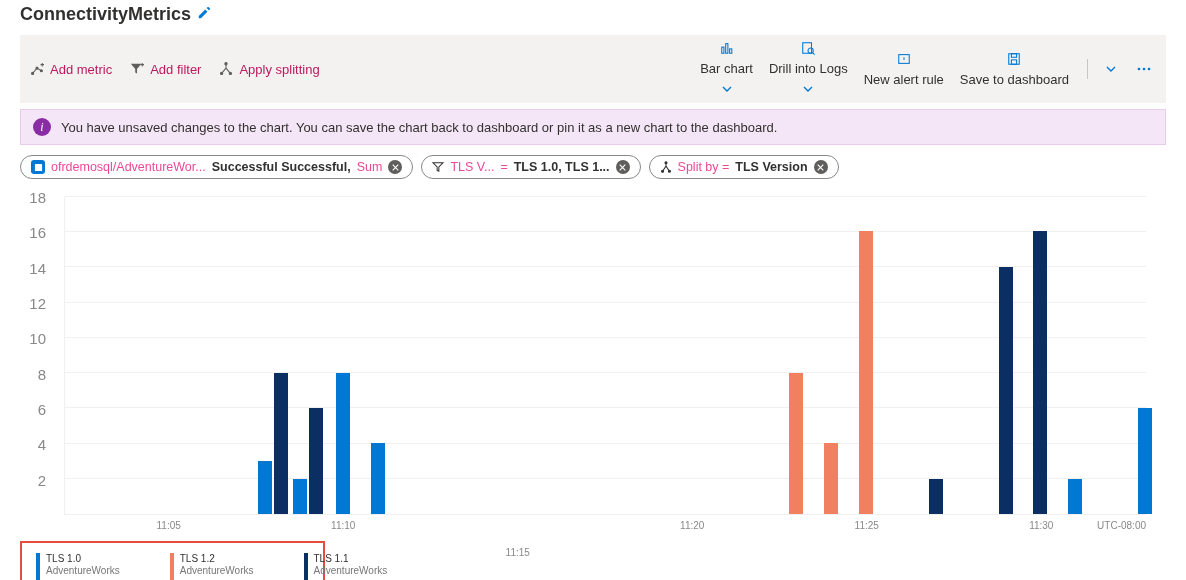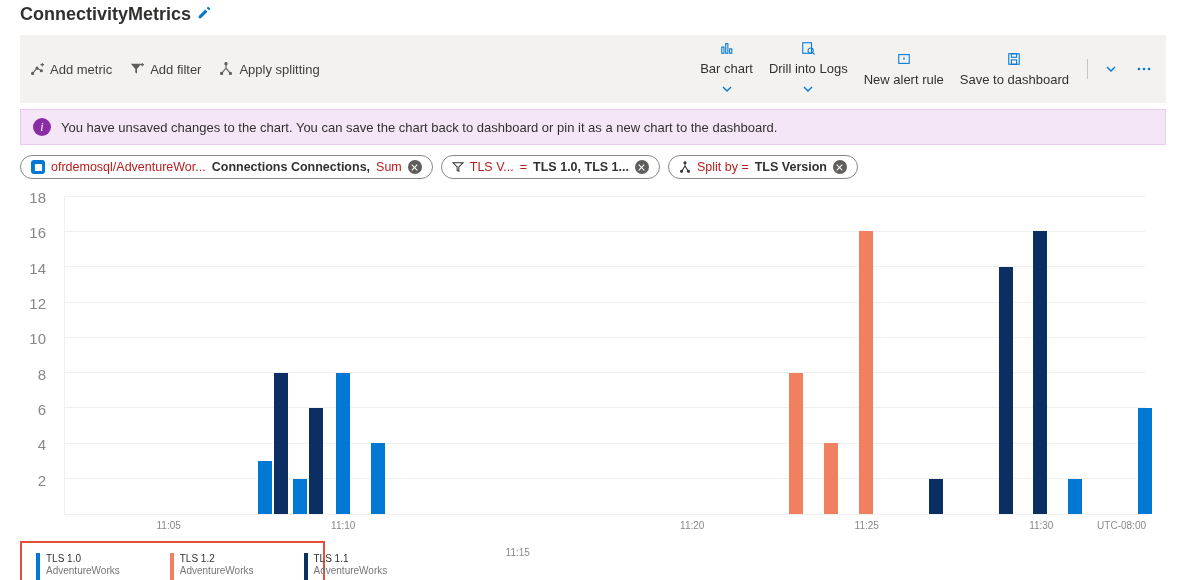--- a/index.html
+++ b/index.html
@@ -4,37 +4,37 @@
 <style>
 * { box-sizing: border-box; margin: 0; padding: 0; }
 body { font-family: "Segoe UI", Arial, sans-serif; font-size: 13px; color: #323130; background: #fff; width: 1186px; height: 580px; overflow: hidden; }
 .page { padding: 0 20px; }
 .title-row { display: flex; align-items: center; gap: 6px; padding: 4px 0 10px; }
 .title-row h1 { font-size: 18px; font-weight: 600; }
 .edit-icon svg { width: 14px; height: 14px; fill: #0078d4; }
 .toolbar { background: #f3f2f1; display: flex; align-items: center; padding: 6px 10px; gap: 18px; }
 .toolbar .left { display: flex; gap: 18px; }
 .toolbar .right { margin-left: auto; display: flex; gap: 16px; align-items: center; }
-.tb-btn { display: flex; align-items: center; gap: 6px; color: #404040; cursor: pointer; }
+.tb-btn { display: flex; align-items: center; gap: 6px; color: #be185d; cursor: pointer; }
 .tb-btn.dark { color: #323130; flex-direction: column; }
 .tb-btn svg { width: 14px; height: 14px; }
 .chev-icon svg { width: 10px; height: 10px; }
 .more-icon { display: flex; align-items: center; color: #0078d4; padding: 0 4px; }
 .more-icon svg { width: 16px; height: 16px; }
 .divider { width:1px; height:20px; background:#c8c6c4; margin:0 2px; }
 .notice { background: #f4e6f6; border:1px solid #e8cbed; display:flex; align-items:center; gap:10px; padding:8px 12px; margin-top:6px; color:#323130; }
 .notice-icon { width:18px; height:18px; border-radius:50%; background:#8a2da5; color:#fff; display:flex; align-items:center; justify-content:center; font-style:italic; font-family:Georgia; font-size:12px; }
 .pill-row { display:flex; gap:8px; margin-top:10px; flex-wrap:wrap; }
 .pill { border:1px solid #8a8886; border-radius:14px; padding:4px 10px; display:flex; align-items:center; gap:6px; font-size:12.5px; color:#323130; }
 .pill .badge { width:14px; height:14px; border-radius:3px; background:#0078d4; display:flex; align-items:center; justify-content:center; }
 .pill .badge svg { width:9px; height:9px; fill:#fff; }
 .pill .close { width:14px; height:14px; border-radius:50%; background:#605e5c; color:#fff; display:flex; align-items:center; justify-content:center; cursor:pointer; }
 .pill .close svg { width:7px; height:7px; fill:#fff; }
 .pill b { font-weight:600; }
-.pill .normal { font-weight:400; color:#b91c1c; }
+.pill .normal { font-weight:400; color:#ec4899; }
 .chart-wrap { position:relative; margin-top:18px; height:340px; }
 .yaxis { position:absolute; left:18px; top:0; bottom:22px; width:20px; }
 .ylab { position:absolute; right:12px; font-size:15px; color:#888; transform:translateY(50%); }
 .plot { position:absolute; left:44px; right:20px; top:0; bottom:22px; border-left:1px solid #f0f0f0; border-bottom:1px solid #f0f0f0; }
 .grid-line { position:absolute; left:0; right:0; border-top:1px solid #f0f0f0; }
 .xaxis { position:absolute; left:44px; right:20px; bottom:0; height:20px; }
 .xlab { position:absolute; font-size:10px; color:#888; transform:translateX(-50%); top:3px; }
 .tz { position:absolute; right:0; top:3px; font-size:10px; color:#888; }
 .bar { position:absolute; bottom:0; width:14px; }
 .legend-box { border:2px solid #e74c3c; display:flex; gap:50px; padding:10px 14px; margin-top:4px; width:305px; align-items:flex-start; }
@@ -145,21 +145,21 @@
   </div>
 
   <div class="pill-row">
     <div class="pill">
       <span class="badge">
           <svg viewBox="0 0 10 10">
             <rect x="1" y="1" width="8" height="8" rx="1"></rect>
           </svg>
         </span>
       <span class="normal">ofrdemosql/AdventureWor...</span>
-      <b>Connections Connections,</b>
+      <b>Successful Successful,</b>
       <span class="normal">Sum</span>
       <span class="close">
           <svg viewBox="0 0 10 10">
             <path d="M1 1l8 8M9 1l-8 8" stroke="#fff" stroke-width="1.5"></path>
           </svg>
         </span>
     </div>
     <div class="pill">
       <svg viewBox="0 0 14 14" width="12" height="12" fill="none" stroke="#323130" stroke-width="1.2">
           <path d="M1 2h12l-5 5v5l-2-1V7L1 2z"></path>

